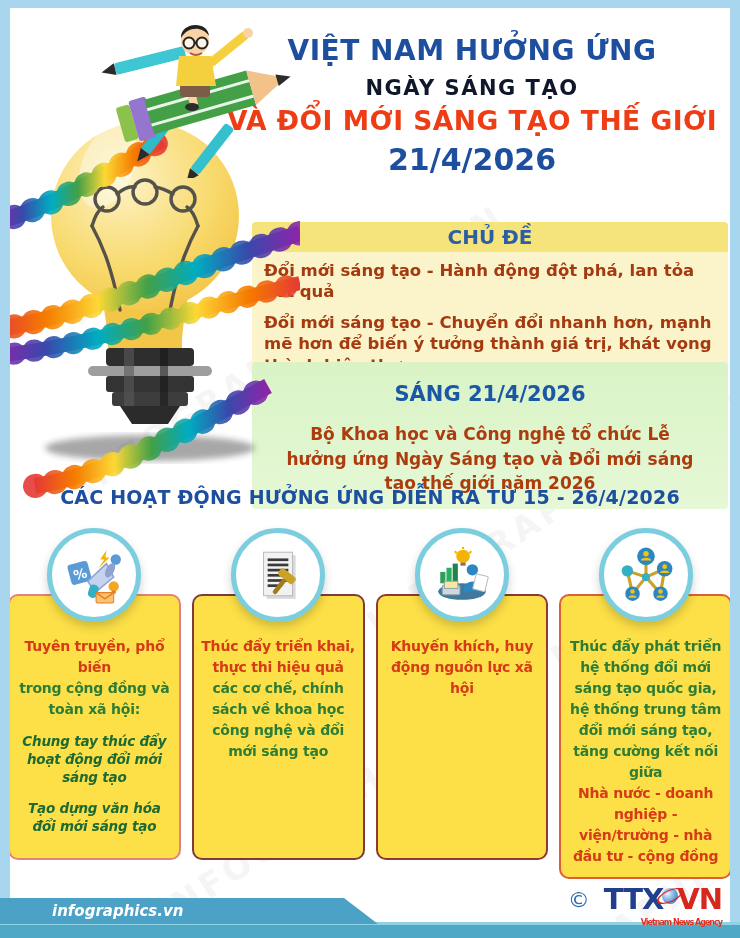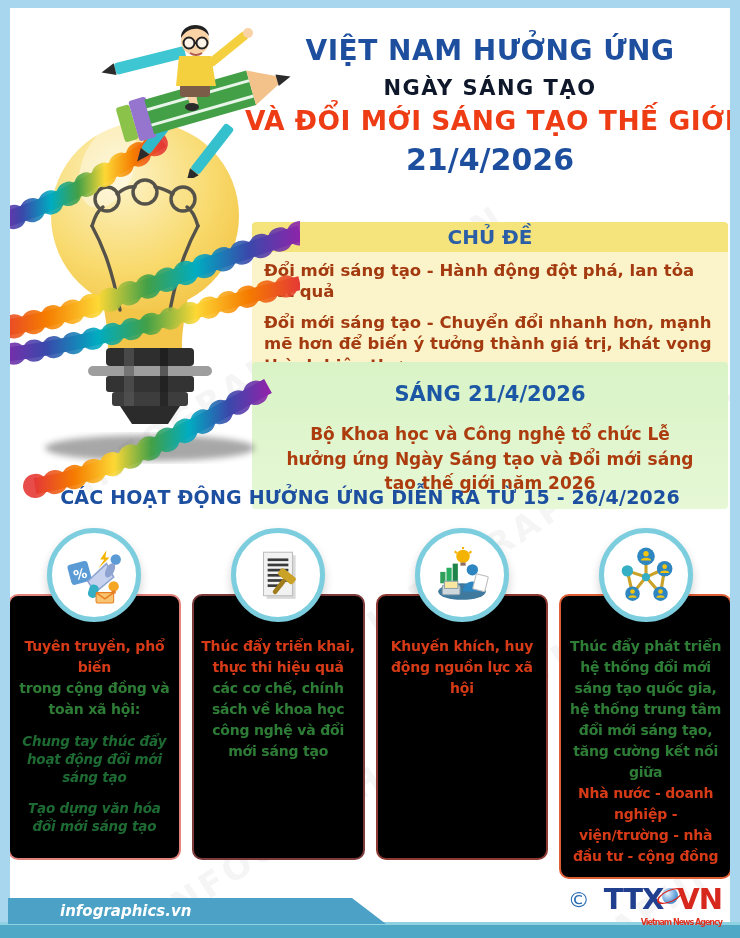--- a/index.html
+++ b/index.html
@@ -8,21 +8,21 @@
     background:#ffffff;font-family:"DejaVu Sans","Liberation Sans",sans-serif;
   }
   
   .border-top{position:absolute;top:0;left:0;right:0;height:8px;background:#a9d6ef;z-index:6;}
   .border-left{position:absolute;top:0;left:0;bottom:0;width:10px;background:#a9d6ef;z-index:4;}
   .border-right{position:absolute;top:0;right:0;bottom:0;width:10px;background:#a9d6ef;z-index:4;}
   
   .watermark{position:absolute;color:rgba(120,120,120,0.07);font-weight:bold;font-size:34px;
     letter-spacing:4px;white-space:nowrap;transform:rotate(-33deg);z-index:0;}
   
-  .title-block{position:absolute;left:242px;top:34px;width:496px;text-align:center;z-index:2;}
+  .title-block{position:absolute;left:224px;top:34px;width:496px;text-align:center;z-index:2;}
   .t1{font-size:28px;font-weight:bold;color:#1e4f9e;letter-spacing:.5px;white-space:nowrap;}
   .t2{font-size:21px;font-weight:bold;color:#0f172a;letter-spacing:1.5px;margin-top:9px;white-space:nowrap;}
   .t3{font-size:26.5px;font-weight:bold;color:#ee3c15;letter-spacing:.5px;margin-top:5px;white-space:nowrap;}
   .t4{font-size:30px;font-weight:bold;color:#1e4f9e;margin-top:6px;text-align:center;}
   
   .panel-yellow{position:absolute;left:252px;top:222px;width:476px;z-index:1;border-radius:4px;overflow:hidden;}
   .py-header{background:#f4e47b;color:#2b5ea7;font-weight:bold;font-size:20px;text-align:center;padding:3px 0;}
   .py-body{background:#fbf3c9;padding:8px 12px 10px;text-align:left;}
   .py-item{color:#a43a10;font-weight:bold;font-size:16.5px;line-height:1.3;margin:0 0 9px;}
   .py-item:last-child{margin-bottom:0;}
@@ -33,38 +33,38 @@
   .pg-body{color:#ac3c0e;font-weight:bold;font-size:17px;line-height:1.45;margin-top:16px;padding:0 26px;}
   
   .activities-title{position:absolute;top:486px;left:0;width:740px;text-align:center;
     color:#1d4fa0;font-weight:bold;font-size:19px;letter-spacing:.2px;z-index:2;}
   .columns{position:absolute;top:528px;left:8px;width:724px;display:grid;
     grid-template-columns:repeat(4,1fr);gap:11px;z-index:2;}
   .col{position:relative;display:flex;flex-direction:column;height:332px;}
   .icon-circle{width:84px;height:84px;border-radius:50%;background:#ffffff;border:5px solid #7ccede;
     box-shadow:0 5px 10px rgba(0,0,0,.18);margin:0 auto;z-index:2;display:flex;
     align-items:center;justify-content:center;flex:0 0 auto;}
-  .card{margin-top:-28px;background:#000000;border:2px solid #8b5cf6;border-radius:10px;
+  .card{margin-top:-28px;background:#fde047;border:2px solid #8b5cf6;border-radius:10px;
     padding:40px 7px 10px;text-align:center;flex:1;font-weight:bold;font-size:14px;
     line-height:1.5;letter-spacing:-0.2px;box-sizing:border-box;}
   .card-1{border-color:#e4827c;}
   .card-2{border-color:#7e3b3b;}
   .card-3{border-color:#8e3a32;}
   .card-4{border-color:#de5f35;}
   .card .red{color:#d63a17;display:block;}
   .card .green{color:#2e7d36;display:block;}
   .card .bullet{color:#1e6a33;font-style:italic;font-weight:bold;margin:12px 4px 0;
     font-size:13.5px;line-height:1.35;}
   
   .illus{position:absolute;left:0;top:48px;width:300px;height:470px;z-index:3;pointer-events:none;}
   .rocket{position:absolute;left:92px;top:10px;width:218px;height:168px;z-index:4;pointer-events:none;}
   
   .footer-bar{position:absolute;bottom:0;left:0;width:740px;height:13px;background:#4fa9c6;
     border-top:3px solid #8fd2e2;z-index:5;}
-  .footer-ribbon{position:absolute;bottom:14px;left:8px;width:378px;height:26px;background:#4ba2c6;
+  .footer-ribbon{position:absolute;bottom:14px;left:0;width:378px;height:26px;background:#4ba2c6;
     clip-path:polygon(0 0,91% 0,100% 100%,0 100%);z-index:6;color:#ffffff;font-style:italic;
     font-weight:bold;font-size:15px;line-height:26px;padding-left:52px;box-sizing:border-box;}
   .logo{position:absolute;right:18px;bottom:22px;display:flex;align-items:center;gap:14px;z-index:6;}
   .copyright{font-size:22px;color:#2b6eb5;}
   .logo-text{position:relative;display:flex;align-items:center;font-weight:bold;font-size:29px;letter-spacing:-1px;}
   .ttx{color:#203f8f;}
   .globe{width:16px;height:16px;border-radius:50%;margin:0 -1px;position:relative;top:-3px;
     background:radial-gradient(circle at 35% 35%,#e8f2fc,#5a9bd8 60%,#2b6eb5);}
   .globe::after{content:"";position:absolute;inset:-3px -6px;border:2px solid #d7281d;
     border-radius:50%;transform:rotate(-25deg) scaleY(.55);}

